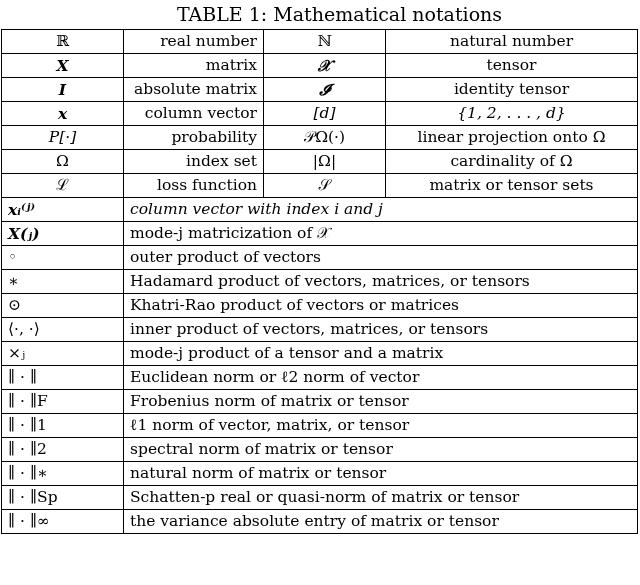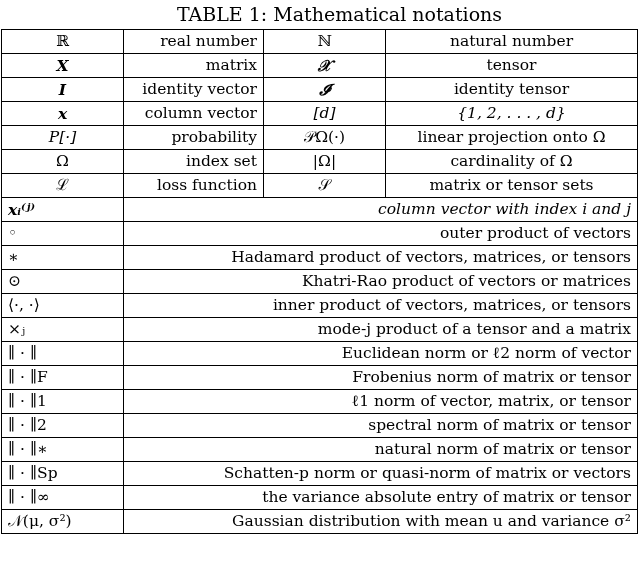--- a/index.html
+++ b/index.html
@@ -59,21 +59,21 @@
     padding-left: 8px;
     border-right: 3px double #000000;
     width: 140px;
   }
   td.sym-wide {
     width: 122px;
     text-align: left;
     font-size: 15px;
   }
   td.desc-wide {
-    text-align: right;
+    text-align: left;
     padding-left: 8px;
   }
   .it { font-style: italic; }
   .bi { font-style: italic; font-weight: bold; }
   .cal { font-family: "DejaVu Serif", serif; }
 </style>
 </head>
 <body>
 
 <div id="page">
@@ -90,21 +90,21 @@
         <td class="desc">natural number</td>
       </tr>
       <tr>
         <td class="sym bi">𝑿</td>
         <td class="desc-left">matrix</td>
         <td class="sym bi">𝒳</td>
         <td class="desc">tensor</td>
       </tr>
       <tr>
         <td class="sym bi">𝑰</td>
-        <td class="desc-left">identity vector</td>
+        <td class="desc-left">absolute matrix</td>
         <td class="sym bi">𝓘</td>
         <td class="desc">identity tensor</td>
       </tr>
       <tr>
         <td class="sym bi">𝒙</td>
         <td class="desc-left">column vector</td>
         <td class="sym it">[d]</td>
         <td class="desc it">{1, 2, . . . , d}</td>
       </tr>
       <tr>
@@ -122,20 +122,24 @@
       <tr>
         <td class="sym cal">ℒ</td>
         <td class="desc-left">loss function</td>
         <td class="sym cal">𝒮</td>
         <td class="desc">matrix or tensor sets</td>
       </tr>
 
       <tr>
         <td class="sym-wide bi">𝒙ᵢ⁽ʲ⁾</td>
         <td class="desc-wide it" colspan="3">column vector with index i and j</td>
+      </tr>
+      <tr>
+        <td class="sym-wide bi">𝑿(ⱼ)</td>
+        <td class="desc-wide" colspan="3">mode-j matricization of 𝒳</td>
       </tr>
       <tr>
         <td class="sym-wide">◦</td>
         <td class="desc-wide" colspan="3">outer product of vectors</td>
       </tr>
       <tr>
         <td class="sym-wide">∗</td>
         <td class="desc-wide" colspan="3">Hadamard product of vectors, matrices, or tensors</td>
       </tr>
       <tr>
@@ -165,26 +169,22 @@
       <tr>
         <td class="sym-wide">∥ · ∥2</td>
         <td class="desc-wide" colspan="3">spectral norm of matrix or tensor</td>
       </tr>
       <tr>
         <td class="sym-wide">∥ · ∥∗</td>
         <td class="desc-wide" colspan="3">natural norm of matrix or tensor</td>
       </tr>
       <tr>
         <td class="sym-wide">∥ · ∥Sp</td>
-        <td class="desc-wide" colspan="3">Schatten-p norm or quasi-norm of matrix or vectors</td>
+        <td class="desc-wide" colspan="3">Schatten-p real or quasi-norm of matrix or tensor</td>
       </tr>
       <tr>
         <td class="sym-wide">∥ · ∥∞</td>
         <td class="desc-wide" colspan="3">the variance absolute entry of matrix or tensor</td>
-      </tr>
-      <tr>
-        <td class="sym-wide cal">𝒩(μ, σ²)</td>
-        <td class="desc-wide" colspan="3">Gaussian distribution with mean u and variance σ²</td>
       </tr>
 
     </tbody>
   </table>
 </div>
 
 </body></html>

